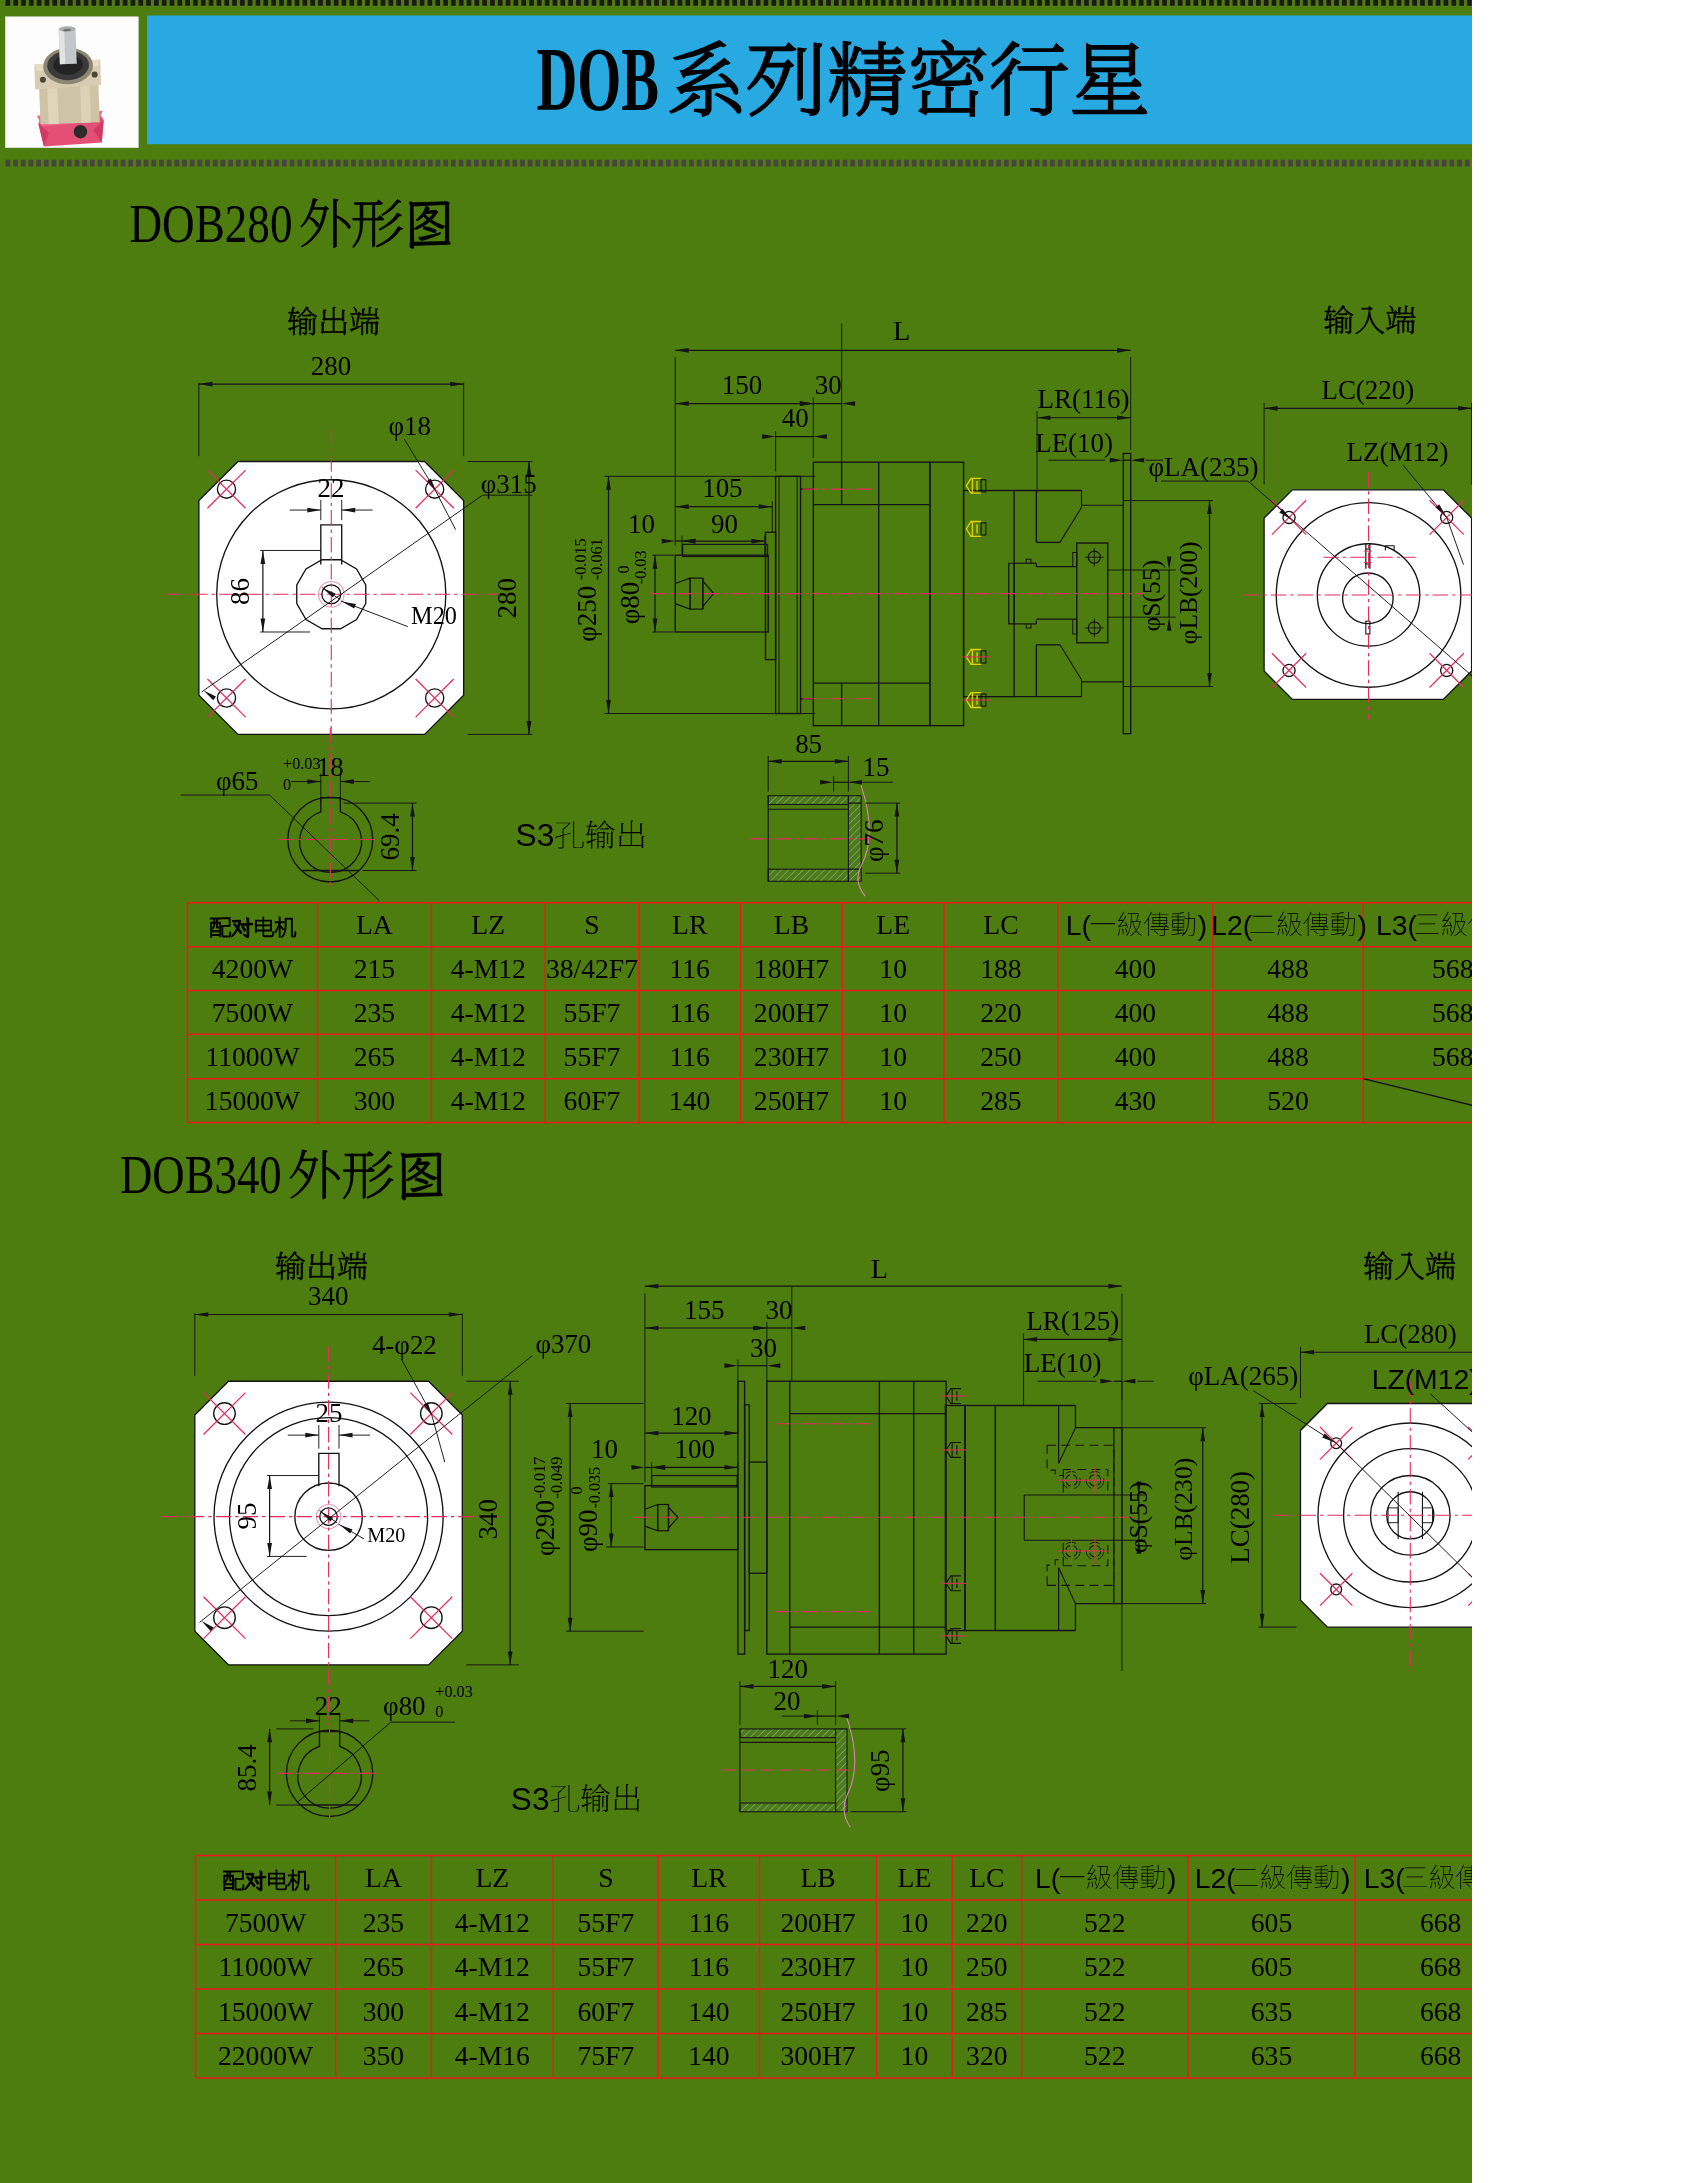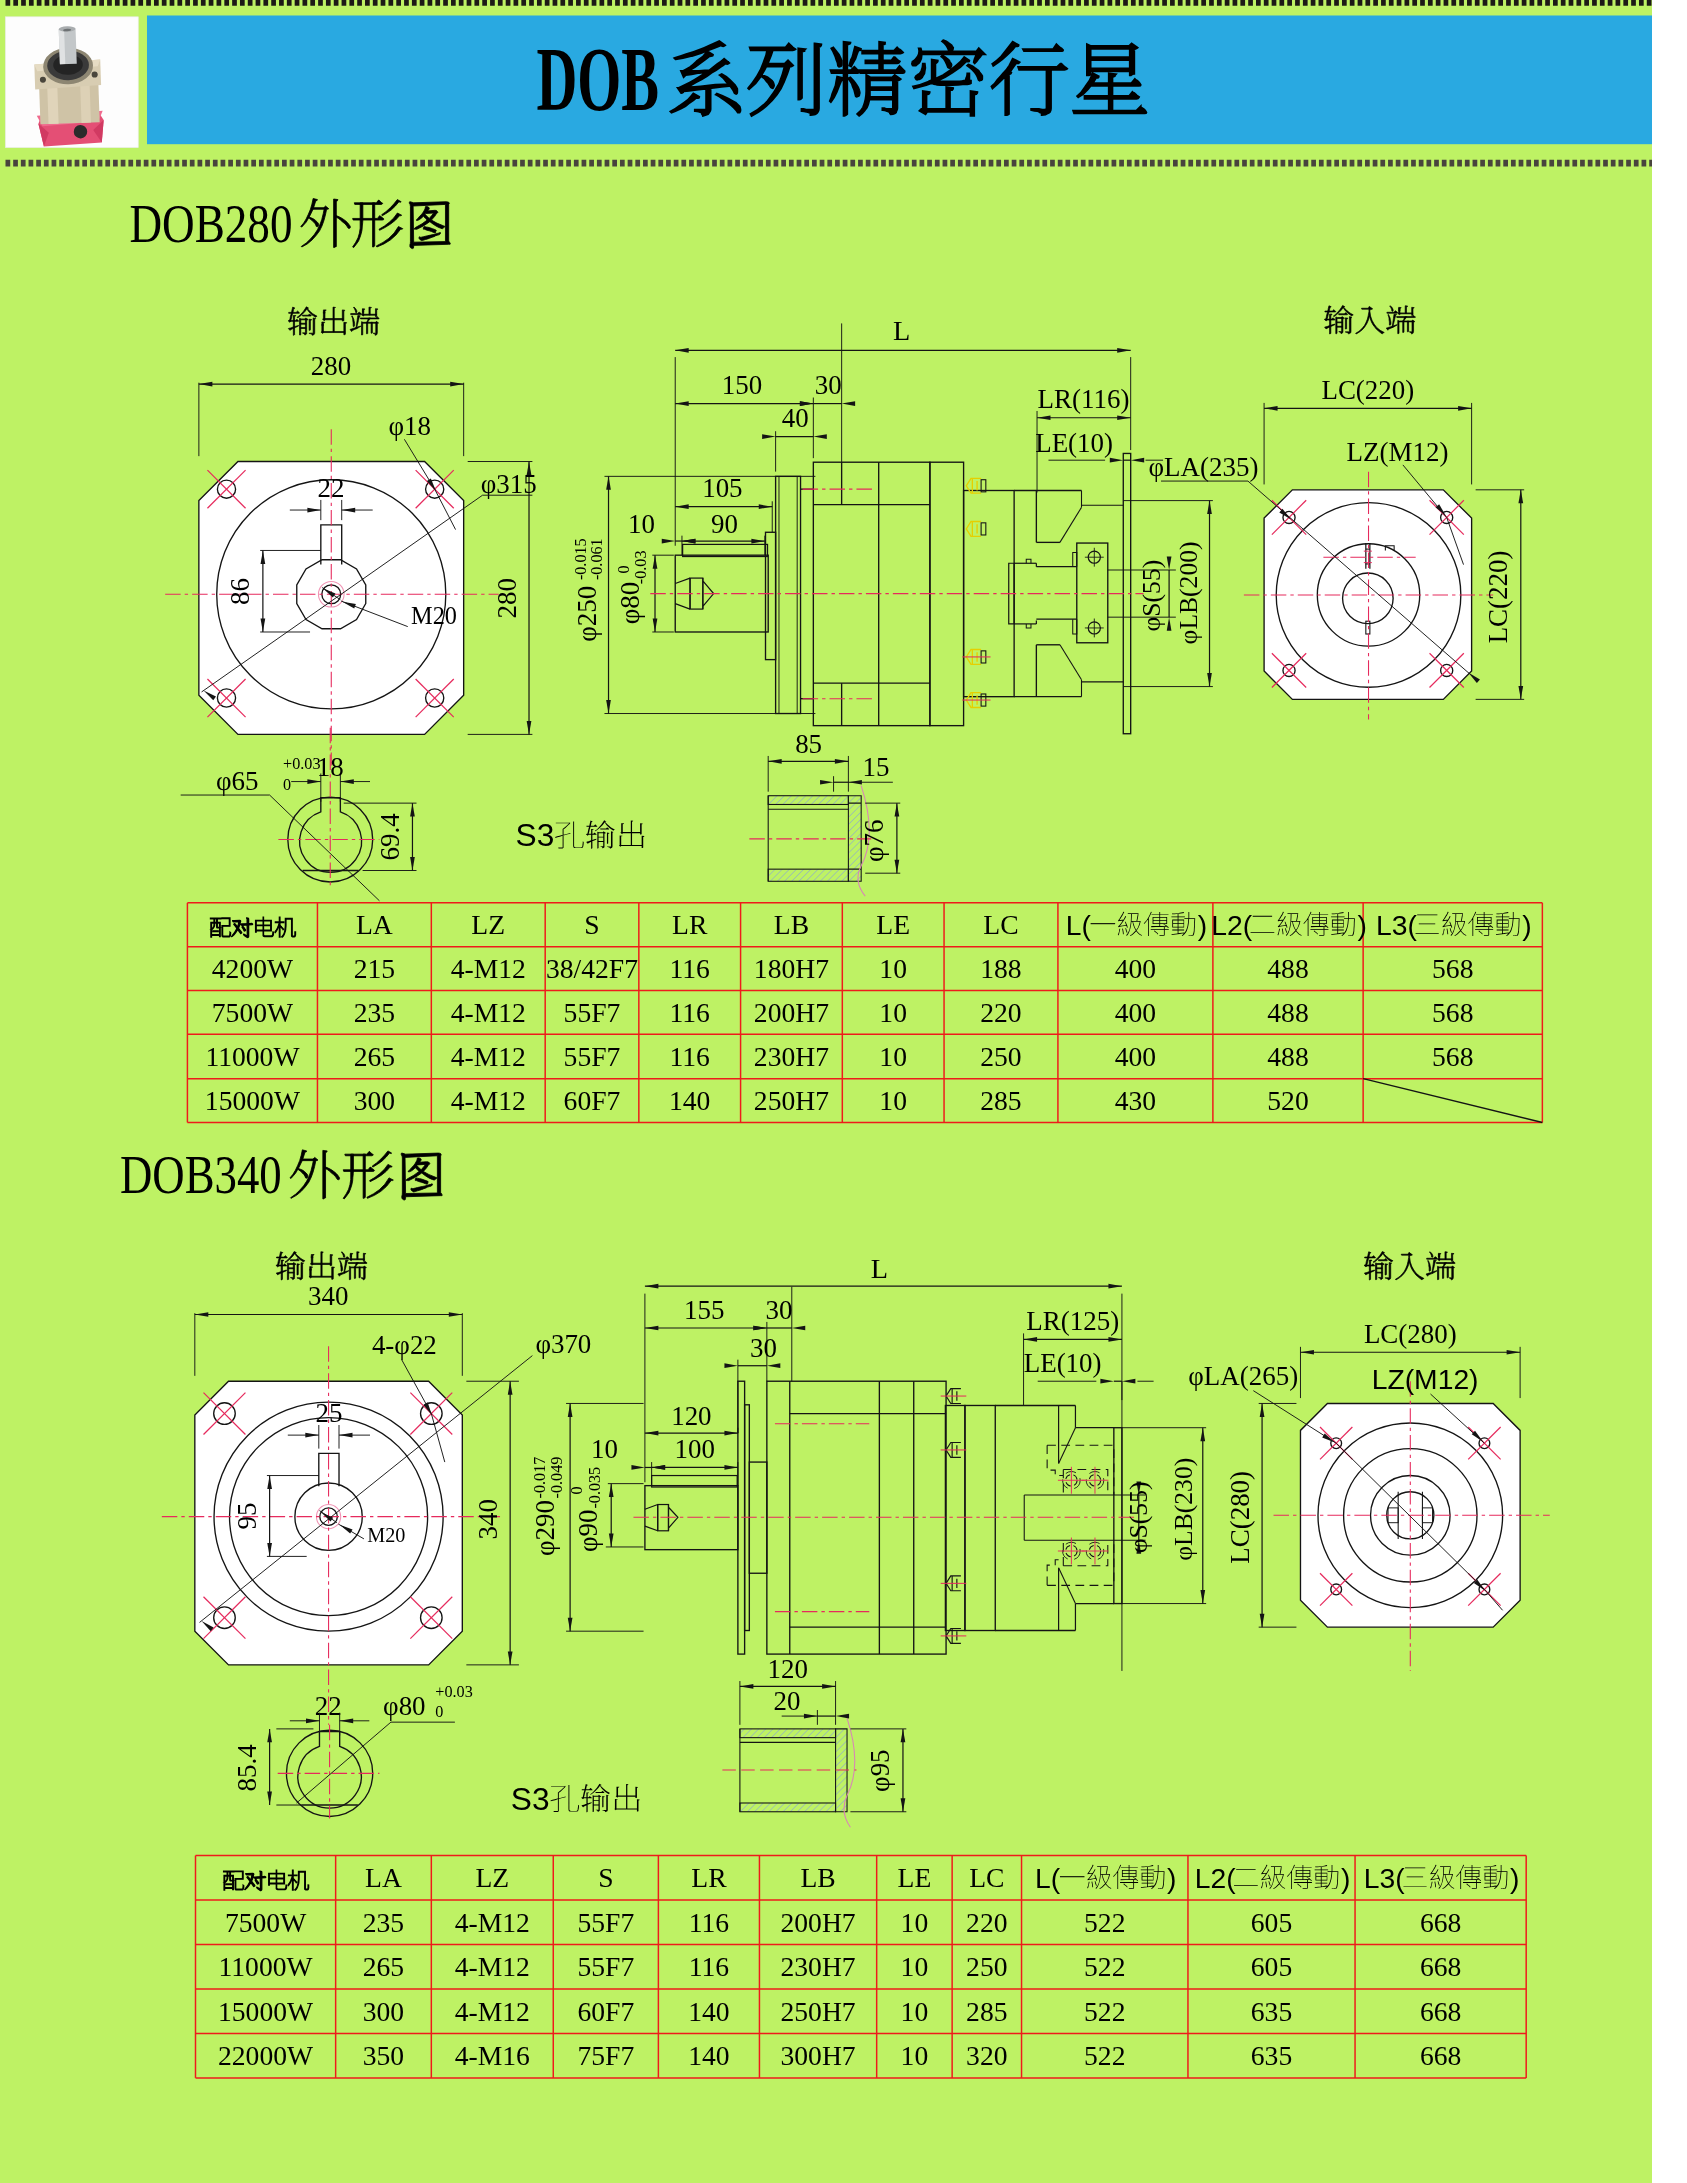--- a/index.html
+++ b/index.html
@@ -1,15 +1,15 @@
 <!DOCTYPE html>
 <html style="font-size:10.8px"><head><meta charset="utf-8">
 <style>
 html,body{margin:0;padding:0;background:#fff;}
-#page{position:relative;width:1652px;height:2183px;background:#bef264;overflow:hidden;}
+#page{position:relative;width:1472px;height:2183px;background:#4d7c0f;overflow:hidden;}
 svg{display:block}
 text{white-space:pre}
 </style></head>
 <body>
 <div id="page">
 <svg width="1688" height="2183" viewBox="0 0 2505 3240">
 <defs>
 <path id="gs7cfb" d="M56 0Q56 2 55 3Q54 5 53 6Q51 7 47 8Q47 6 46 6Q46 5 45 4Q44 3 42 3Q40 2 37 2V1Q37 1 38 1Q40 1 42 1Q44 1 46 1Q48 1 49 1Q50 1 51 1Q51 0 51 0V-28H56ZM79 -57Q78 -56 77 -56Q75 -56 73 -58L76 -58Q73 -55 68 -52Q63 -48 57 -45Q52 -41 45 -37Q39 -34 32 -30Q26 -27 20 -24L20 -25H23Q22 -23 22 -21Q21 -20 20 -20L16 -26Q16 -26 17 -26Q19 -27 19 -27Q25 -30 31 -33Q37 -36 43 -40Q49 -44 55 -48Q60 -52 65 -56Q70 -59 73 -62ZM59 -67Q59 -66 57 -66Q56 -65 53 -66L56 -67Q54 -65 50 -62Q46 -59 42 -56Q37 -52 33 -50Q28 -47 23 -44L23 -46H26Q26 -43 25 -42Q24 -41 23 -40L20 -47Q20 -47 21 -47Q22 -47 22 -47Q26 -49 31 -52Q35 -55 39 -59Q43 -62 47 -65Q50 -69 53 -71ZM18 -26Q23 -26 29 -27Q36 -27 44 -28Q53 -29 62 -30Q72 -30 82 -31L82 -29Q71 -28 55 -26Q40 -24 20 -22ZM21 -46Q24 -46 30 -47Q36 -47 42 -47Q49 -48 57 -48L57 -46Q51 -46 42 -45Q33 -43 23 -42ZM74 -79Q73 -78 72 -78Q71 -78 69 -79Q62 -76 53 -73Q44 -69 33 -66Q23 -63 13 -62L12 -63Q19 -65 27 -68Q35 -70 42 -73Q50 -76 56 -79Q63 -82 67 -84ZM70 -43Q76 -40 80 -36Q83 -33 86 -30Q88 -27 89 -25Q89 -22 89 -21Q89 -19 88 -19Q87 -19 86 -20Q85 -23 82 -27Q79 -31 75 -35Q72 -39 68 -42ZM42 -15Q42 -14 41 -14Q40 -14 38 -14Q35 -11 30 -8Q26 -4 20 -1Q14 2 8 4L7 3Q13 0 18 -4Q23 -7 28 -11Q32 -15 35 -19ZM64 -19Q72 -16 78 -13Q83 -10 87 -8Q90 -5 92 -3Q93 0 93 1Q93 3 92 4Q91 4 90 4Q88 1 85 -2Q82 -5 78 -8Q74 -11 71 -13Q67 -16 63 -18Z"></path>
         <path id="gs5217" d="M5 -76H49L53 -81Q53 -81 54 -80Q55 -79 56 -78Q57 -77 58 -76Q60 -75 61 -74Q60 -73 58 -73H6ZM24 -56H51V-53H23ZM27 -76H34Q31 -66 27 -57Q23 -48 17 -39Q12 -31 4 -25L3 -26Q9 -33 14 -41Q19 -49 22 -58Q26 -67 27 -76ZM18 -43Q23 -41 27 -39Q30 -37 32 -35Q34 -33 34 -31Q35 -29 34 -28Q34 -27 33 -26Q32 -26 31 -27Q30 -29 28 -32Q25 -35 23 -38Q20 -40 17 -42ZM65 -75 73 -74Q72 -73 72 -72Q71 -72 69 -71V-14Q69 -14 69 -14Q68 -13 68 -13Q67 -12 66 -12H65ZM85 -81 93 -80Q93 -79 92 -78Q91 -77 90 -77V-1Q90 1 89 3Q88 5 86 6Q85 7 80 7Q80 6 80 5Q79 4 78 4Q77 3 75 3Q72 2 69 2V0Q69 0 71 0Q72 0 75 1Q77 1 79 1Q82 1 82 1Q84 1 85 1Q85 0 85 -1ZM49 -56H48L52 -60L58 -54Q57 -53 56 -53Q55 -53 54 -53Q51 -43 47 -34Q44 -26 38 -18Q32 -10 25 -4Q17 3 7 8L6 6Q18 0 27 -10Q35 -20 41 -31Q46 -43 49 -56Z"></path>
         <path id="gs7cbe" d="M85 -39V-36H50V-39ZM49 -40V-42L54 -39H53V-22Q53 -18 53 -14Q52 -10 51 -6Q50 -2 47 1Q44 5 40 8L38 6Q43 2 45 -2Q47 -7 48 -12Q49 -17 49 -22V-39ZM84 -15V-12H51V-15ZM81 -39 84 -42 91 -37Q90 -36 89 -36Q88 -35 87 -35V-1Q87 1 86 2Q86 4 84 5Q82 6 79 6Q78 5 78 4Q78 4 77 3Q76 2 74 2Q72 1 69 1V-1Q69 -1 71 -1Q72 0 74 0Q76 0 78 0Q79 0 80 0Q81 0 82 0Q82 -1 82 -2V-39ZM84 -27V-24H51V-27ZM73 -82Q72 -82 72 -81Q71 -80 69 -80V-47H65V-83ZM90 -53Q90 -53 91 -52Q92 -51 93 -50Q95 -48 96 -47Q96 -45 94 -45H42L41 -48H86ZM83 -64Q83 -64 84 -64Q85 -63 87 -61Q88 -60 90 -59Q89 -57 87 -57H48L48 -60H80ZM87 -76Q87 -76 88 -75Q89 -74 91 -73Q92 -72 94 -70Q93 -69 91 -69H44L44 -72H83ZM21 -38Q21 -37 20 -36Q19 -36 18 -36Q15 -29 12 -21Q9 -14 5 -9L4 -10Q6 -14 7 -19Q9 -24 11 -29Q12 -35 13 -40ZM43 -74Q42 -74 41 -73Q41 -73 39 -73Q37 -68 35 -62Q32 -57 30 -53L28 -54Q29 -57 30 -61Q32 -64 33 -69Q34 -73 35 -77ZM29 -39Q34 -34 36 -31Q39 -27 40 -23Q41 -20 40 -18Q40 -16 38 -16Q37 -15 36 -16Q35 -20 34 -24Q32 -28 31 -32Q29 -35 27 -38ZM29 -82Q29 -81 28 -81Q27 -80 25 -80V6Q25 6 25 6Q24 7 24 7Q23 8 22 8H21V-83ZM8 -76Q12 -71 15 -67Q17 -63 18 -60Q18 -57 18 -55Q18 -53 16 -53Q15 -52 14 -54Q14 -57 12 -61Q11 -65 9 -69Q8 -72 6 -75ZM34 -52Q34 -52 35 -51Q36 -50 37 -49Q39 -48 40 -46Q40 -45 38 -45H6L5 -48H30Z"></path>

